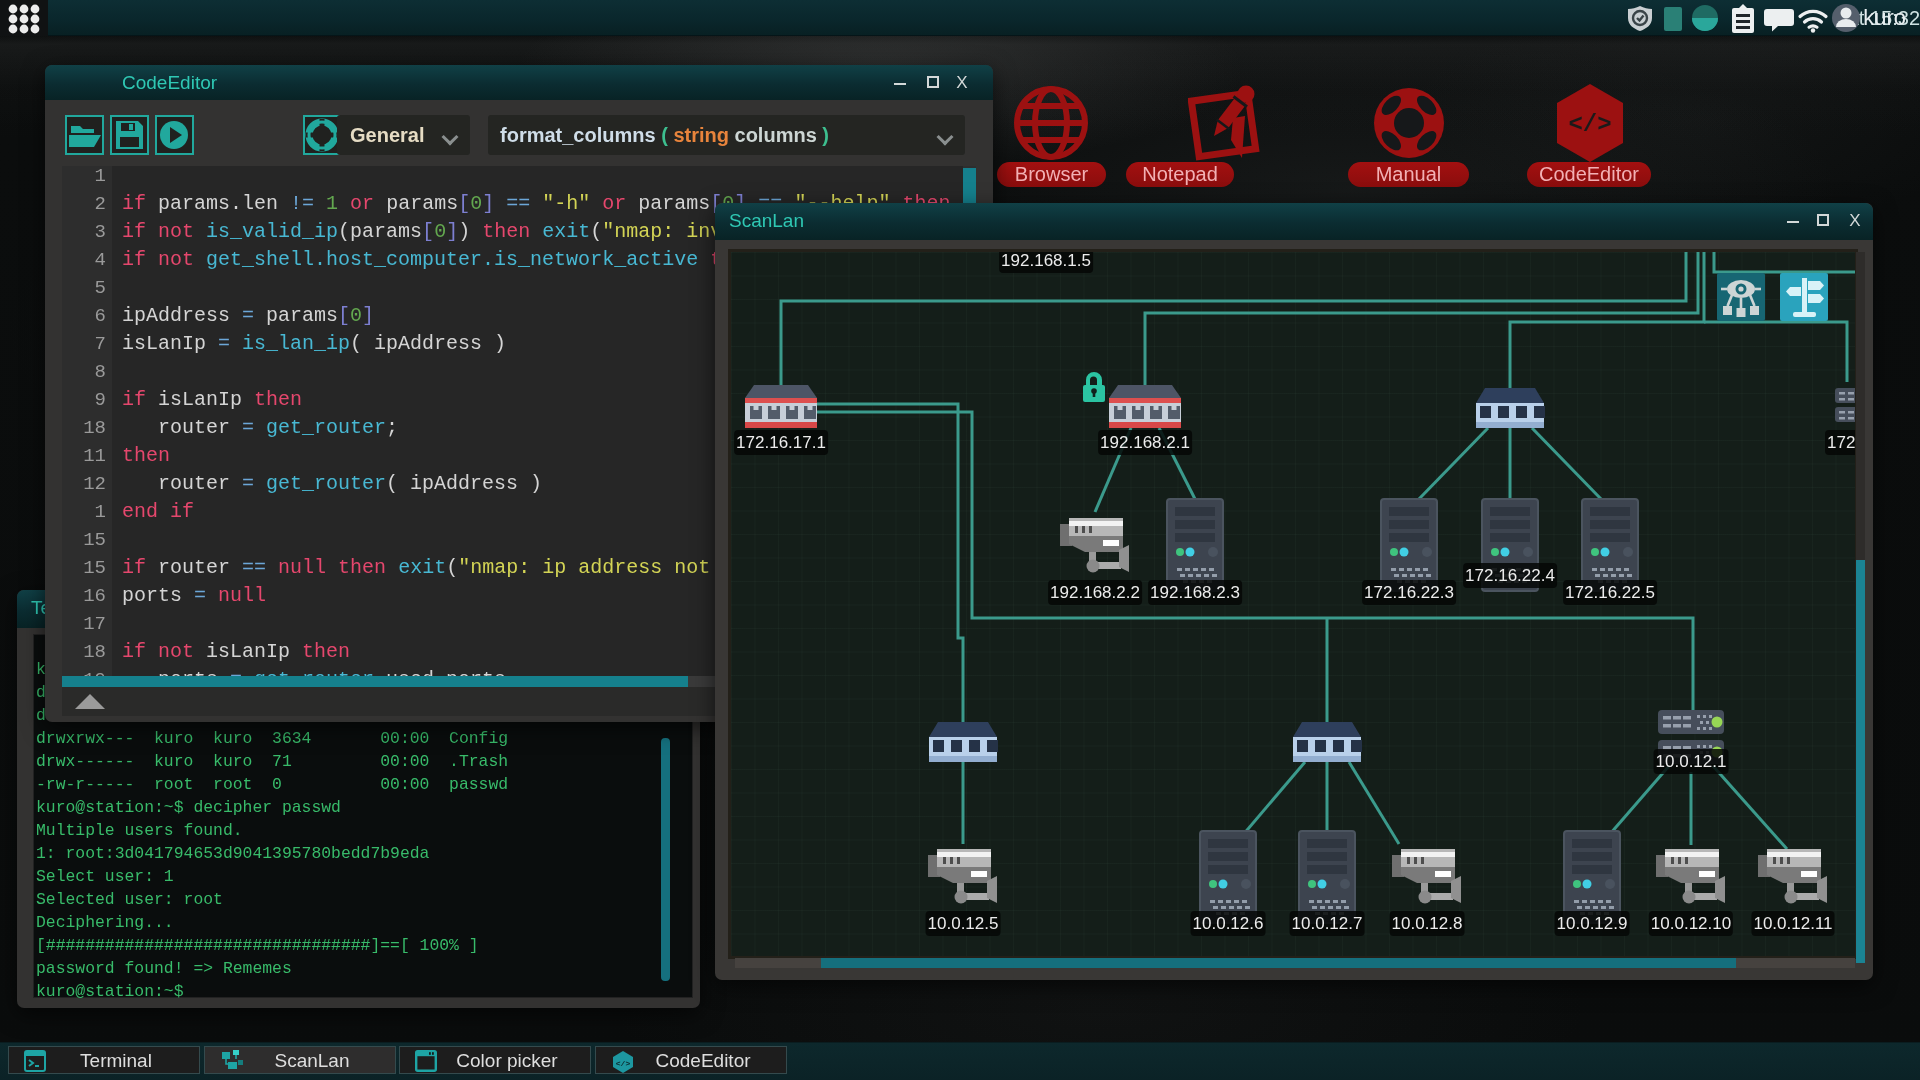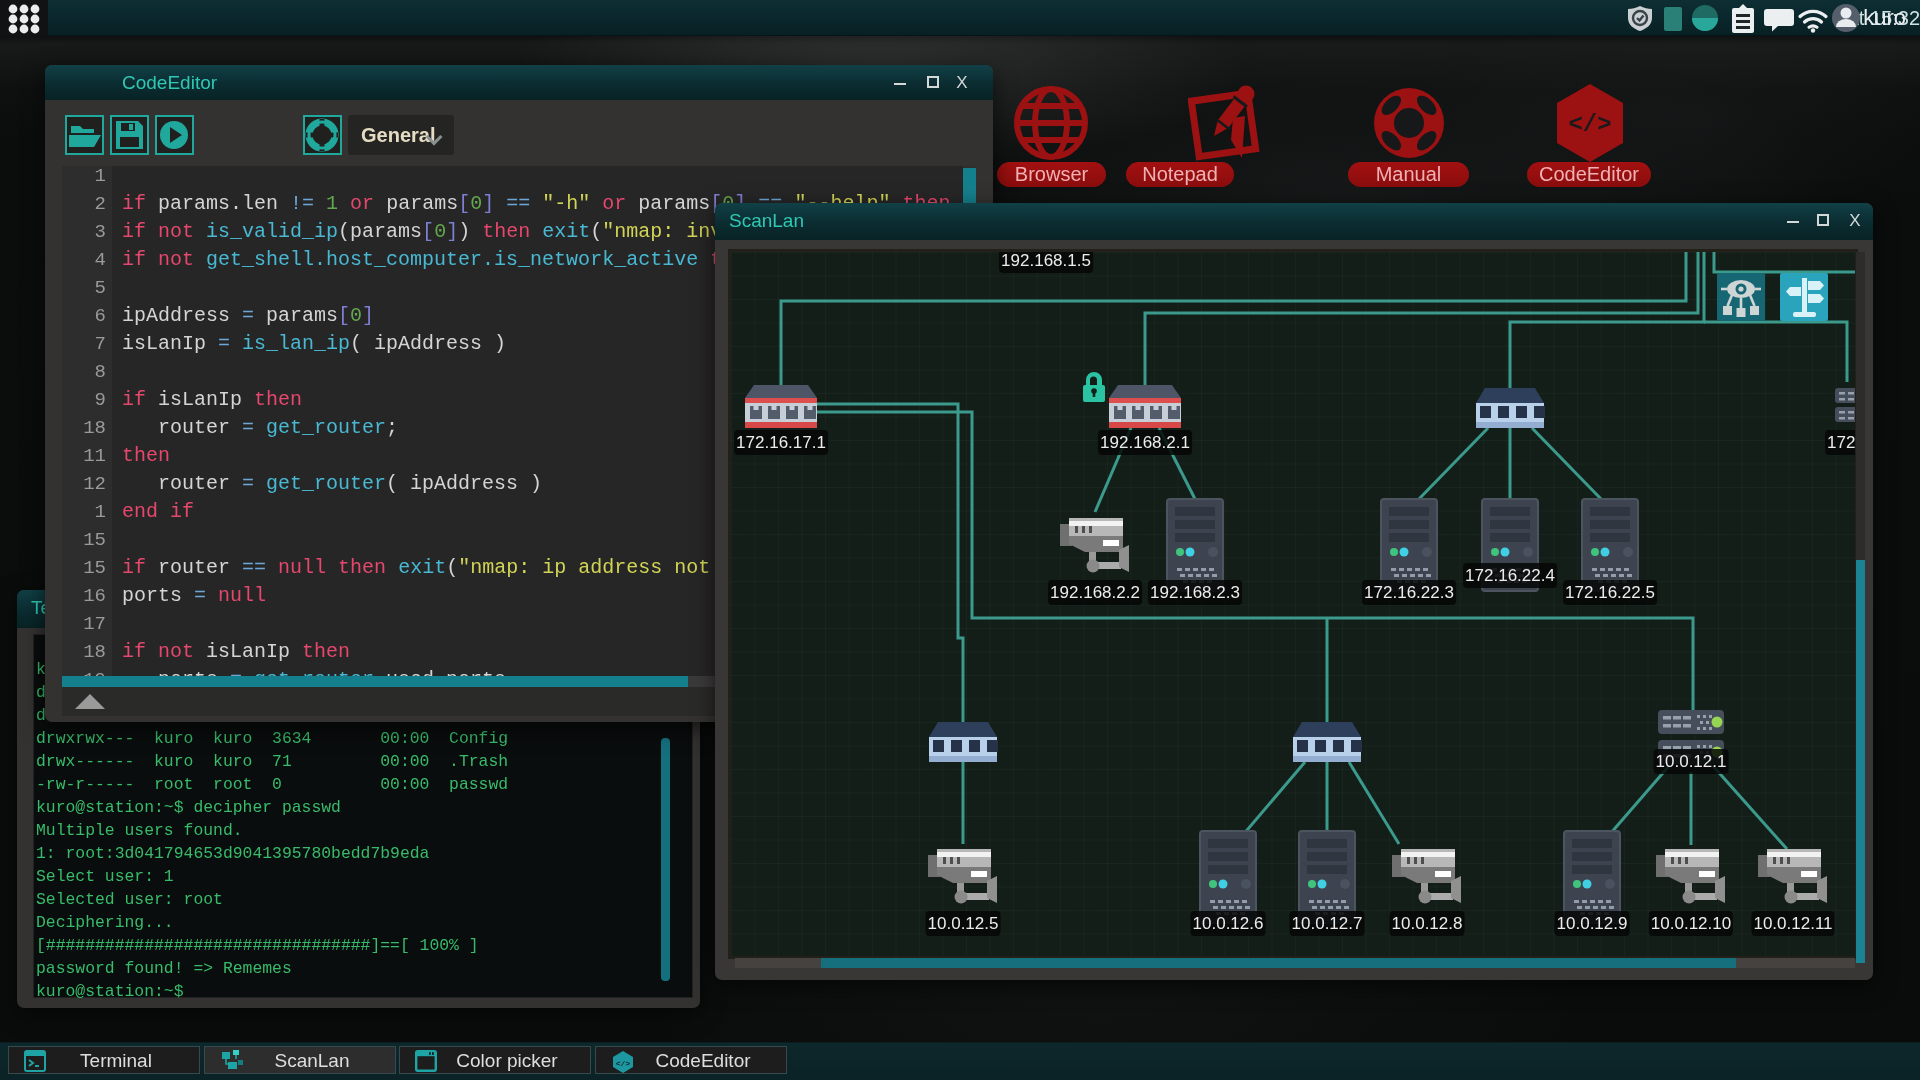--- a/index.html
+++ b/index.html
@@ -220,21 +220,22 @@
   <svg width="35" height="36" viewBox="0 0 35 36">
    <circle cx="17" cy="18" r="13" fill="none" stroke="#21a89d" stroke-width="7"></circle>
    <g stroke="#20211f" stroke-width="5">
     <line x1="17" y1="2" x2="17" y2="10"></line>
           <line x1="17" y1="26" x2="17" y2="34"></line>
     <line x1="1" y1="18" x2="9" y2="18"></line>
           <line x1="25" y1="18" x2="33" y2="18"></line>
         </g>
    <circle cx="17" cy="18" r="13" fill="none" stroke="#21a89d" stroke-width="3"></circle>
       </svg></div>
- <div class="drop" style="left:303px;width:106px;padding-left:13px">General<span class="chev" style="right:14px"></span></div>
+ <div class="drop" style="left:292px;width:133px;padding-left:13px">General<span class="chev" style="right:14px"></span></div>
+ <div class="drop" style="left:443px;width:477px;padding-left:12px"><span style="color:#cfdde8">format_columns</span> <span style="color:#3dbf8f">(</span> <span style="color:#e8843c">string</span> <span style="color:#cdd6d4">columns</span> <span style="color:#3dbf8f">)</span><span class="chev" style="right:14px"></span></div>
  <div id="codearea">
   <div id="gutter"></div>
   <div class="ln" style="top:-4px">1</div>
       <div class="ln" style="top:24px">2</div>
       <div class="ln" style="top:52px">3</div>
   <div class="ln" style="top:80px">4</div>
       <div class="ln" style="top:108px">5</div>
       <div class="ln" style="top:136px">6</div>
   <div class="ln" style="top:164px">7</div>
       <div class="ln" style="top:192px">8</div>

